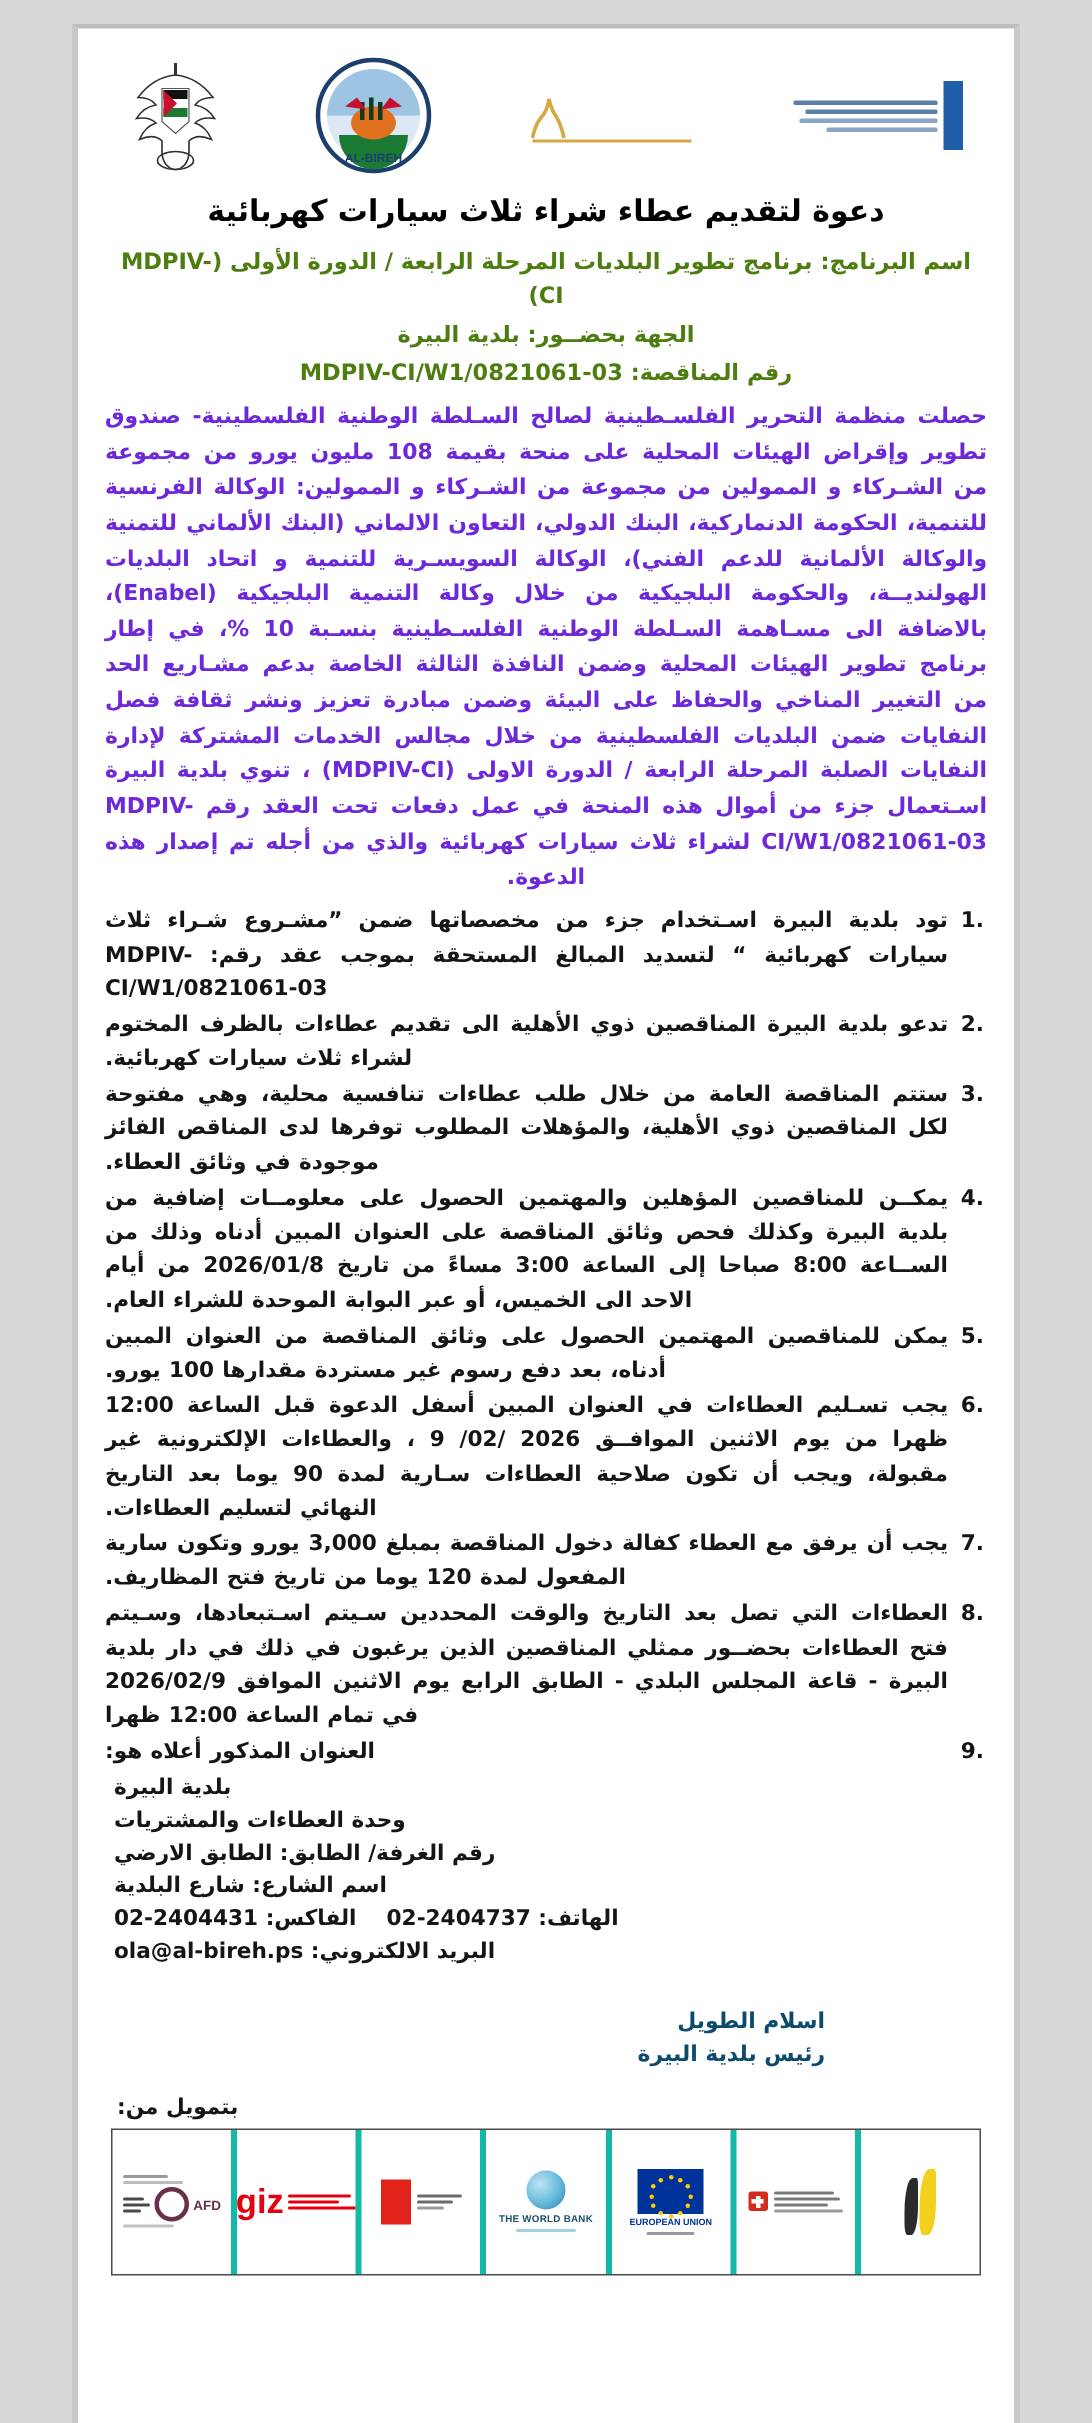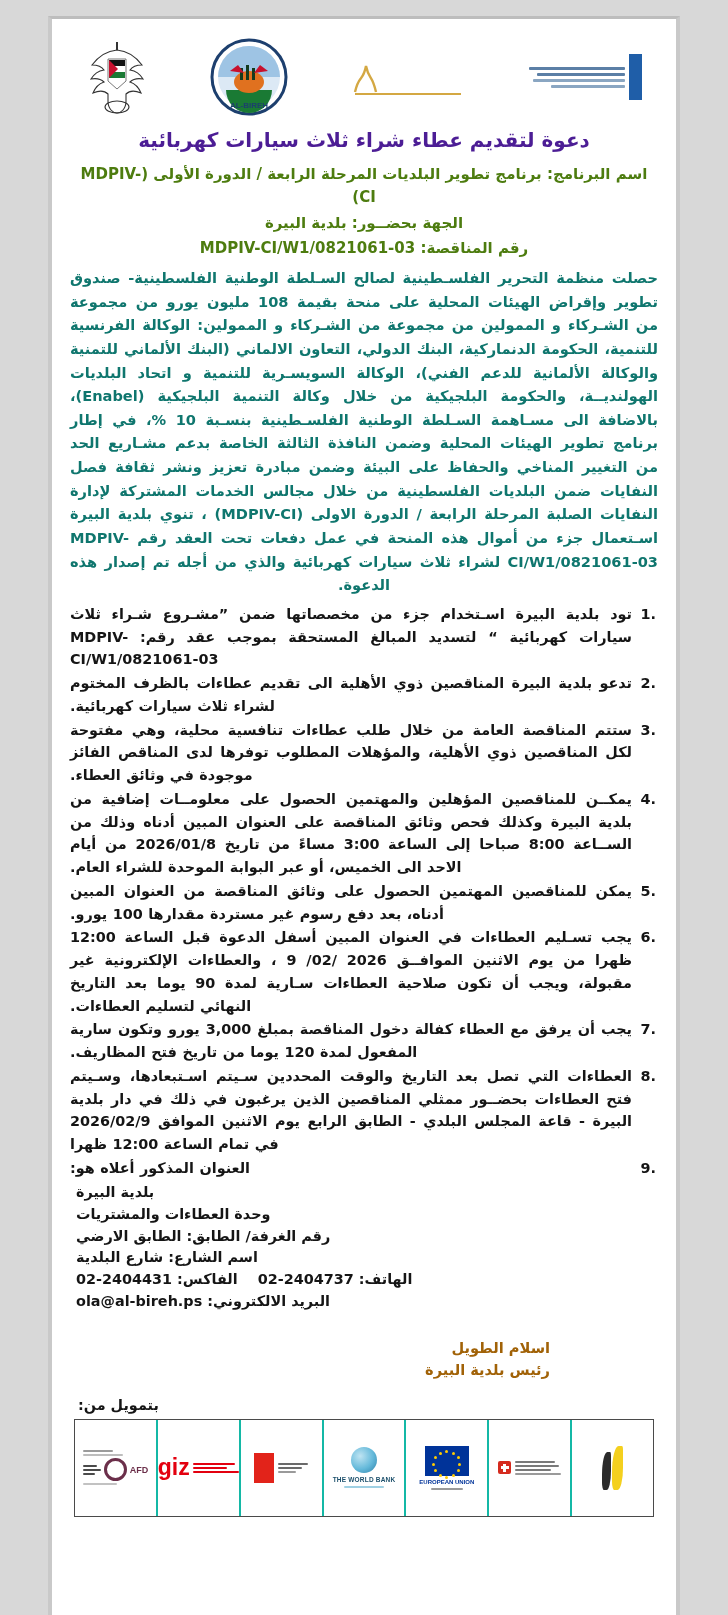--- a/index.html
+++ b/index.html
@@ -50,41 +50,41 @@
   .mdp-block { display: flex; align-items: center; gap: 4px; }
   .mdp-text { display: flex; flex-direction: column; gap: 3px; align-items: flex-end; }
   .mdp-line { height: 3px; background: #5b7fa6; border-radius: 1px; }
   .mdp-tab { width: 13px; height: 46px; background: #1f5ea8; }
 
   
   .doc-title {
     text-align: center;
     font-size: 20px;
     font-weight: bold;
-    color: #4c1d95;
+    color: #000000;
     letter-spacing: -0.2px;
     margin: 6px 0 10px 0;
     line-height: 1.3;
   }
   .meta-line {
     text-align: center;
     font-size: 15px;
     font-weight: bold;
     color: #4d7c0f;
     line-height: 1.55;
     margin: 0 0 2px 0;
   }
   .meta-line.tender-no { margin-bottom: 6px; }
   .ltr-inline { direction: ltr; unicode-bidi: isolate; display: inline-block; }
 
   
   .intro {
     font-size: 14.6px;
     font-weight: bold;
-    color: #0f766e;
+    color: #6d28d9;
     text-align: justify;
     text-align-last: center;
     line-height: 1.62;
     margin: 0 0 6px 0;
     word-spacing: 1px;
   }
 
   
   ol.clauses {
     list-style: none;
@@ -133,21 +133,21 @@
   
   .signature {
     margin-top: 24px;
     text-align: right;
     direction: rtl;
     padding-right: 108px;
   }
   .signature div {
     font-size: 14.6px;
     font-weight: bold;
-    color: #a16207;
+    color: #0c4a6e;
     line-height: 1.5;
   }
 
   
   .funded-by {
     text-align: left;
     font-size: 14.4px;
     font-weight: bold;
     color: #151515;
     margin: 16px 2px 6px 0;
@@ -157,21 +157,21 @@
   .funder-strip {
     display: flex;
     direction: ltr;
     border: 1px solid #4a4a4a;
     height: 96px;
     margin: 0 4px;
     background: #fff;
   }
   .funder-cell {
     flex: 1 1 0;
-    border-right: 2px solid #14b8a6;
+    border-right: 4px solid #14b8a6;
     display: flex;
     align-items: center;
     justify-content: center;
     padding: 4px;
     box-sizing: border-box;
     overflow: hidden;
   }
   .funder-cell:last-child { border-right: none; }
 
   .fline { height: 2px; border-radius: 1px; }

